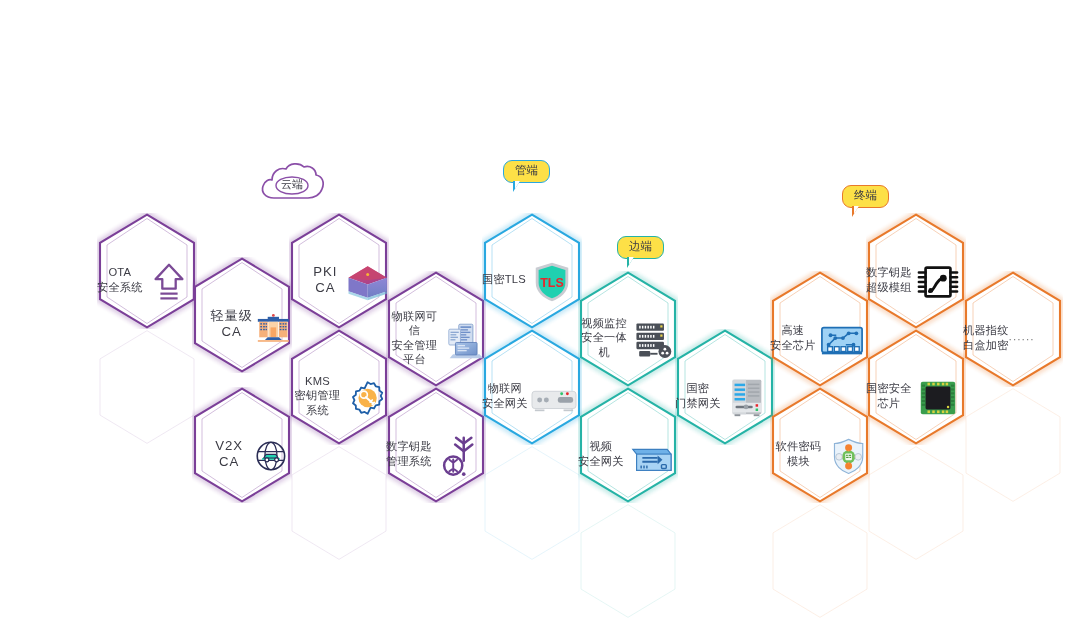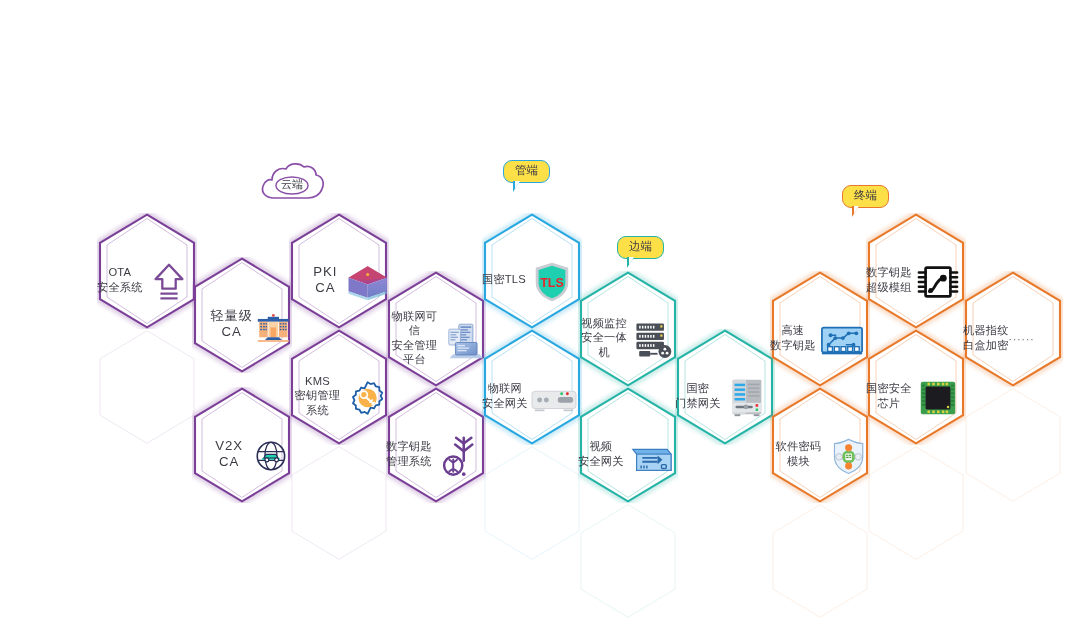--- a/index.html
+++ b/index.html
@@ -551,21 +551,21 @@
                 <feMergeNode in="b"></feMergeNode>
               </feMerge>
          </filter>
           </defs>
        <path d="M50,1.6500000000000001 L97,29.9 L97,86.1 L50,114.35 L3,86.1 L3,29.9 Z" fill="none" stroke="#e8792b" stroke-width="5" opacity=".26" filter="url(#g_hs-chip)"></path>
        <path d="M50,1.6500000000000001 L97,29.9 L97,86.1 L50,114.35 L3,86.1 L3,29.9 Z" fill="#ffffff" stroke="#e8792b" stroke-width="2.1" stroke-linejoin="miter" opacity="1"></path>
        <path d="M50,5.5 L90,32 L90,84 L50,110.5 L10,84 L10,32 Z" fill="none" stroke="#e8792b" stroke-width="1" opacity=".34" stroke-linejoin="miter"></path>
      </svg>
         <div class="inner">
           <div class="label">高速
-数字钥匙</div>
+安全芯片</div>
           <div class="gfx">
             <svg viewBox="0 0 52 46">
      <rect x="5" y="10" width="42" height="26" rx="2" fill="#9fd2f5" stroke="#1f6fb5" stroke-width="1.8"></rect>
      <g stroke="#1f6fb5" stroke-width="1.6" fill="none">
        <path d="M12 28 L19 21 L27 21 L33 16 L41 16"></path>
        <path d="M14 18 L20 18 M30 28 L38 28"></path>
      </g>
      <g fill="#1f6fb5">
        <circle cx="12" cy="28" r="2"></circle>
                 <circle cx="19" cy="21" r="2"></circle>

